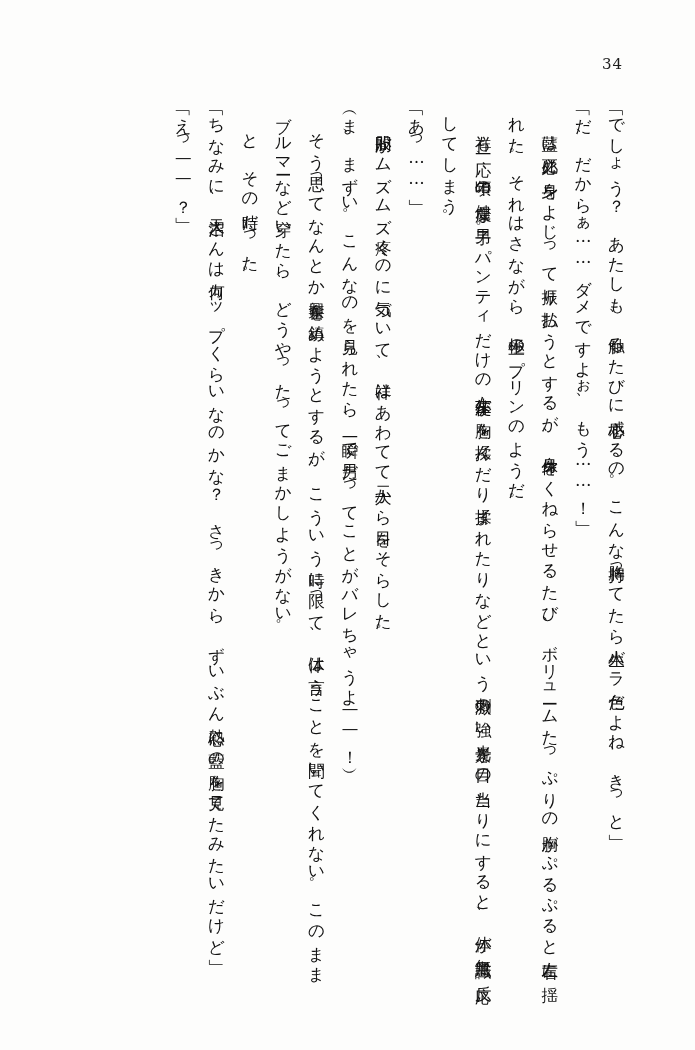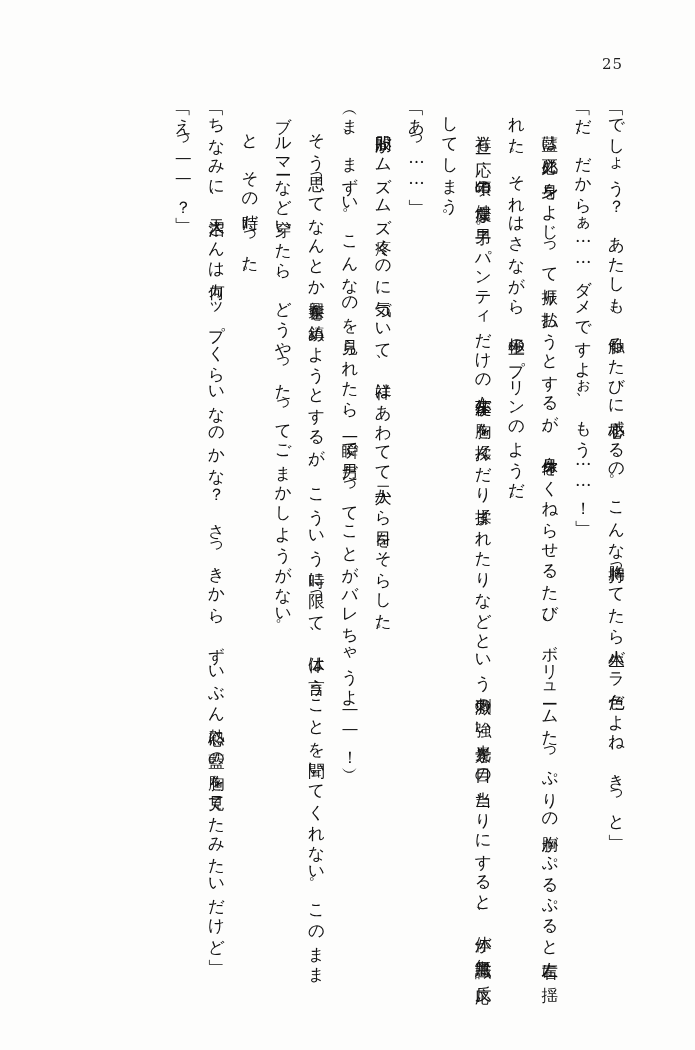--- a/index.html
+++ b/index.html
@@ -52,21 +52,21 @@
   }
   .indent {
     text-indent: 1em;
   }
 </style>
 </head>
 <body>
 
 <div class="page">
 
-  <div class="page-number">25</div>
+  <div class="page-number">34</div>
 
   <div class="body-text">
     <p class="para">「でしょう？　あたしも、触るたびに感心するの。こんな胸持ってたら人生バラ色だよね、きっと」</p>
     <p class="para">「だ、だからぁ……ダメですよぉ、もう……！」</p>
     <p class="para indent">藍は必死に身をよじって振り払おうとするが、身体をくねらせるたび、ボリュームたっぷりの胸がぷるぷると左右に揺れた。それはさながら、極上のプリンのようだ。</p>
     <p class="para indent">祥も一応、年頃の健康な男子。パンティだけの女生徒が胸を揉んだり揉まれたりなどという刺激の強い光景を目の当たりにすると、体が無意識に反応してしまう。</p>
     <p class="para">「あっ……」</p>
     <p class="para indent">股間がムズムズ疼くのに気づいて、祥はあわてて二人から目をそらした。</p>
     <p class="para">（ま、まずい。こんなのを見られたら、一瞬で男だってことがバレちゃうよ——！）</p>
     <p class="para indent">そう思ってなんとか興奮を鎮めようとするが、こういう時に限って、体は言うことを聞いてくれない。このままブルマーなど穿いたら、どうやったってごまかしようがない。</p>

